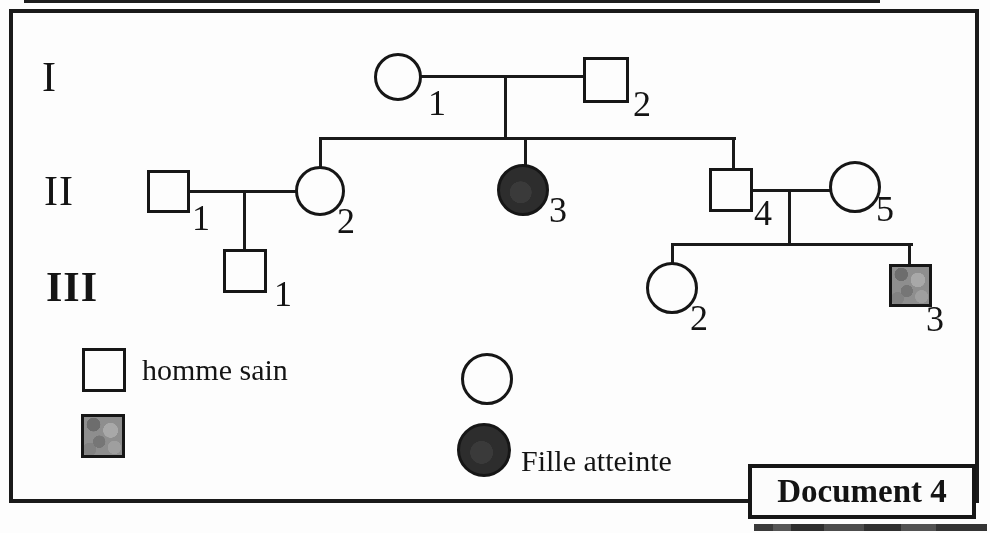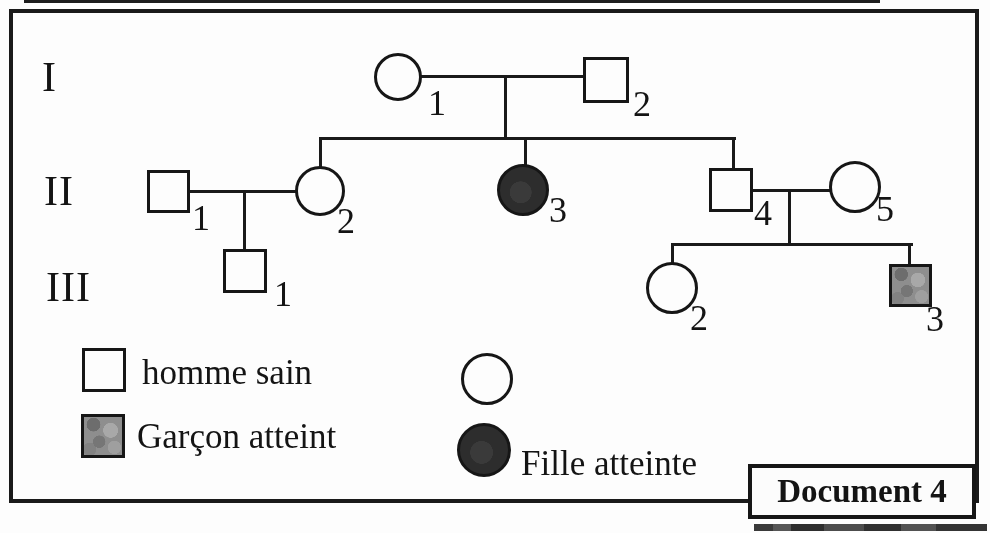--- a/index.html
+++ b/index.html
@@ -30,41 +30,41 @@
   }
   .fill-gray{
     background-color:#8e8e8e;
     background-image:
       radial-gradient(circle at 25% 20%, #6d6d6d 0 16%, transparent 17%),
       radial-gradient(circle at 70% 35%, #a8a8a8 0 20%, transparent 21%),
       radial-gradient(circle at 40% 65%, #767676 0 18%, transparent 19%),
       radial-gradient(circle at 80% 80%, #9f9f9f 0 15%, transparent 16%),
       radial-gradient(circle at 15% 85%, #828282 0 14%, transparent 15%);
   }
-  .legend-label{position:absolute;font-size:35px;line-height:1;white-space:nowrap;}
+  .legend-label{position:absolute;font-size:30px;line-height:1;white-space:nowrap;}
   .docbox{
     position:absolute;left:748px;top:464px;width:228px;height:55px;
     box-sizing:border-box;border:4px solid #161616;background:#fcfcfc;
     display:flex;align-items:center;justify-content:center;
     font-weight:bold;font-size:33px;z-index:5;
   }
 </style>
 </head>
 <body>
 
 <div class="stage">
 
   <div class="scan-strip-top"></div>
   <div class="scan-strip-bottom"></div>
 
   <div class="frame"></div>
 
   <div class="gen" style="left:42px;top:56px;">I</div>
   <div class="gen" style="left:44px;top:170px;font-family:Liberation Serif, serif;">II</div>
-  <div class="gen" style="left:46px;top:266px;">III</div>
+  <div class="gen" style="left:46px;top:266px;font-weight:bold;">III</div>
 
   <div class="hline" style="left:420px;top:75px;width:163px;"></div>
   <div class="vline" style="left:504px;top:75px;height:65px;"></div>
   <div class="hline" style="left:319px;top:137px;width:417px;"></div>
   <div class="vline" style="left:319px;top:137px;height:31px;"></div>
   <div class="vline" style="left:524px;top:137px;height:30px;"></div>
   <div class="vline" style="left:732px;top:137px;height:33px;"></div>
   <div class="hline" style="left:189px;top:190px;width:108px;"></div>
   <div class="vline" style="left:243px;top:190px;height:61px;"></div>
   <div class="hline" style="left:752px;top:189px;width:79px;"></div>
@@ -93,21 +93,20 @@
   <div class="num" style="left:274px;top:276px;">1</div>
   <div class="ci" style="left:646px;top:262px;width:52px;height:52px;"></div>
   <div class="num" style="left:690px;top:300px;">2</div>
   <div class="sq fill-gray" style="left:889px;top:264px;width:43px;height:43px;"></div>
   <div class="num" style="left:926px;top:301px;">3</div>
 
   <div class="sq" style="left:82px;top:348px;width:44px;height:44px;"></div>
   <div class="legend-label" style="left:142px;top:355px;">homme sain</div>
 
   <div class="sq fill-gray" style="left:81px;top:414px;width:44px;height:44px;"></div>
-  <div class="legend-label" style="left:137px;top:419px;">Garçon atteint</div>
 
   <div class="ci" style="left:461px;top:353px;width:52px;height:52px;"></div>
 
   <div class="ci fill-dark" style="left:457px;top:423px;width:54px;height:54px;"></div>
   <div class="legend-label" style="left:521px;top:434px;margin-top:12px;">Fille atteinte</div>
 
   <div class="docbox">
     <span>Document 4</span>
   </div>
 

